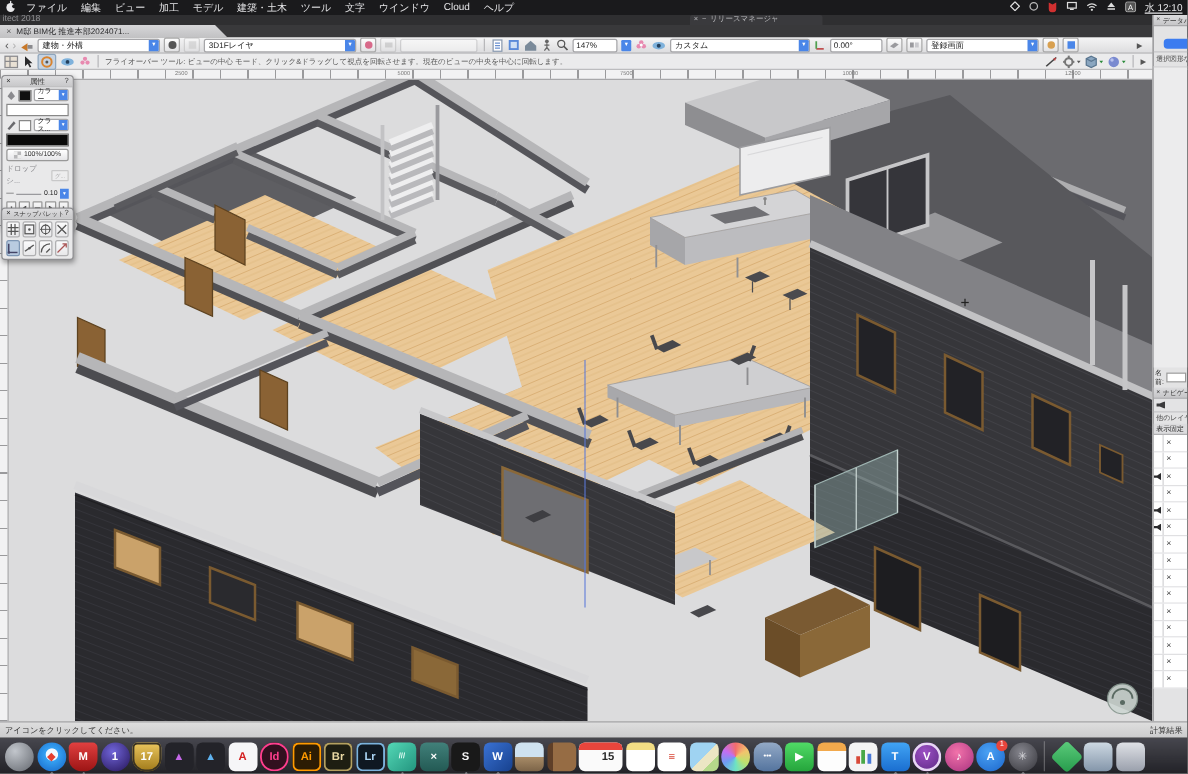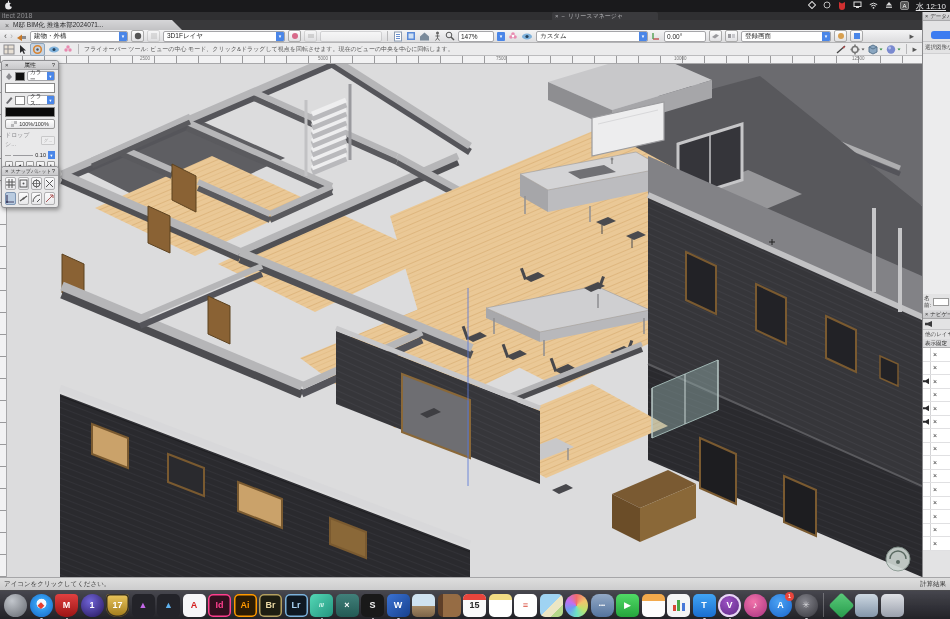--- a/index.html
+++ b/index.html
@@ -102,20 +102,33 @@
 <div id="screen">
 
   <div id="menubar">
     <span class="mb-ico">
       <svg width="9" height="10">
           <ellipse cx="4.5" cy="6" rx="3.4" ry="3.6" fill="#e8e8ea"></ellipse>
           <circle cx="7.4" cy="5" r="1.7" fill="#1a1a1c"></circle>
           <rect x="4" y="0.6" width="1" height="2.4" rx=".5" fill="#e8e8ea"></rect>
         </svg>
     </span>
+    <div id="menu-items">
+        <span class="menu-item">ファイル</span>
+        <span class="menu-item">編集</span>
+        <span class="menu-item">ビュー</span>
+        <span class="menu-item">加工</span>
+        <span class="menu-item">モデル</span>
+        <span class="menu-item">建築・土木</span>
+        <span class="menu-item">ツール</span>
+        <span class="menu-item">文字</span>
+        <span class="menu-item">ウインドウ</span>
+        <span class="menu-item">Cloud</span>
+        <span class="menu-item">ヘルプ</span>
+      </div>
     <div id="menubar-right">
       <span class="mb-ico"><svg width="8" height="8">
             <rect x="1.5" y="1.5" width="5" height="5" fill="none" stroke="#ddd" transform="rotate(45 4 4)"></rect>
           </svg></span>
       <span class="mb-ico"><svg width="8" height="8">
             <circle cx="4" cy="4" r="3" fill="none" stroke="#bbb"></circle>
           </svg></span>
       <span class="mb-ico"><svg width="8" height="9">
             <path d="M1 1 L4 2.5 L7 1 V6 a3 3 0 01-6 0 Z" fill="#d03030"></path>
           </svg></span>
@@ -825,21 +838,21 @@
       </div>
       <div class="dock-item square" style="background: rgb(35, 35, 41);">
         <span class="glyph" style="color: rgb(196, 104, 232);">▲</span>
       </div>
       <div class="dock-item square" style="background: rgb(35, 35, 41);">
         <span class="glyph" style="color: rgb(95, 178, 239);">▲</span>
       </div>
       <div class="dock-item square" style="background: rgb(246, 246, 248);">
         <span class="glyph" style="color: rgb(212, 32, 32);">A</span>
       </div>
-      <div class="dock-item square" style="background: rgb(50, 16, 31); box-shadow: rgb(255, 63, 142) 0px 0px 0px 1.5px inset;">
+      <div class="dock-item square" style="background: rgb(50, 16, 31); box-shadow: rgb(255, 63, 142) 0px 0px 0px 1.5px inset; border-radius: 11px;">
         <span class="glyph" style="color: rgb(255, 63, 142);">Id</span>
       </div>
       <div class="dock-item square" style="background: rgb(44, 28, 4); box-shadow: rgb(255, 154, 0) 0px 0px 0px 1.5px inset;">
         <span class="glyph" style="color: rgb(255, 154, 0);">Ai</span>
       </div>
       <div class="dock-item square" style="background: rgb(30, 30, 18); box-shadow: rgb(180, 160, 96) 0px 0px 0px 1.5px inset;">
         <span class="glyph" style="color: rgb(234, 217, 164);">Br</span>
       </div>
       <div class="dock-item square" style="background: rgb(15, 24, 34); box-shadow: rgb(124, 178, 220) 0px 0px 0px 1.5px inset;">
         <span class="glyph" style="color: rgb(171, 212, 244);">Lr</span>
@@ -854,21 +867,21 @@
       <div class="dock-item square" style="background: rgb(25, 25, 25);">
         <span class="glyph" style="color: rgb(244, 244, 244);">S</span>
         <span class="dock-dot"></span>
       </div>
       <div class="dock-item square" style="background: linear-gradient(135deg, rgb(58, 114, 212), rgb(23, 65, 142));">
         <span class="glyph" style="color: rgb(255, 255, 255);">W</span>
         <span class="dock-dot"></span>
       </div>
       <div class="dock-item square" style="background: linear-gradient(rgb(207, 226, 240) 0px, rgb(207, 226, 240) 52%, rgb(166, 138, 102) 52%, rgb(124, 100, 72) 100%);"></div>
       <div class="dock-item square" style="background: linear-gradient(90deg, rgb(95, 63, 40) 0px, rgb(95, 63, 40) 20%, rgb(150, 108, 68) 20%);"></div>
-      <div class="dock-item square" style="background: rgb(250, 250, 250);">
+      <div class="dock-item square" style="background: rgb(250, 250, 250); padding-left: 12px;">
         <div class="dock-top" style="background: rgb(232, 69, 60);"></div>
         <span class="glyph" style="color: rgb(42, 42, 42);">15</span>
       </div>
       <div class="dock-item square" style="background: linear-gradient(rgb(242, 221, 132) 0px, rgb(242, 221, 132) 26%, rgb(255, 255, 255) 26%);"></div>
       <div class="dock-item square" style="background: rgb(255, 255, 255);">
         <span class="glyph" style="color: rgb(216, 72, 56);">≡</span>
       </div>
       <div class="dock-item square" style="background: linear-gradient(135deg, rgb(159, 211, 242) 0px, rgb(159, 211, 242) 48%, rgb(236, 230, 196) 48%, rgb(236, 230, 196) 72%, rgb(181, 217, 138) 72%);"></div>
       <div class="dock-item circle" style="background: conic-gradient(rgb(242, 109, 109), rgb(242, 196, 109), rgb(189, 226, 109), rgb(109, 226, 196), rgb(109, 157, 242), rgb(196, 109, 242), rgb(242, 109, 109));"></div>
       <div class="dock-item bubble" style="background: linear-gradient(rgb(147, 169, 198), rgb(84, 116, 158));">

